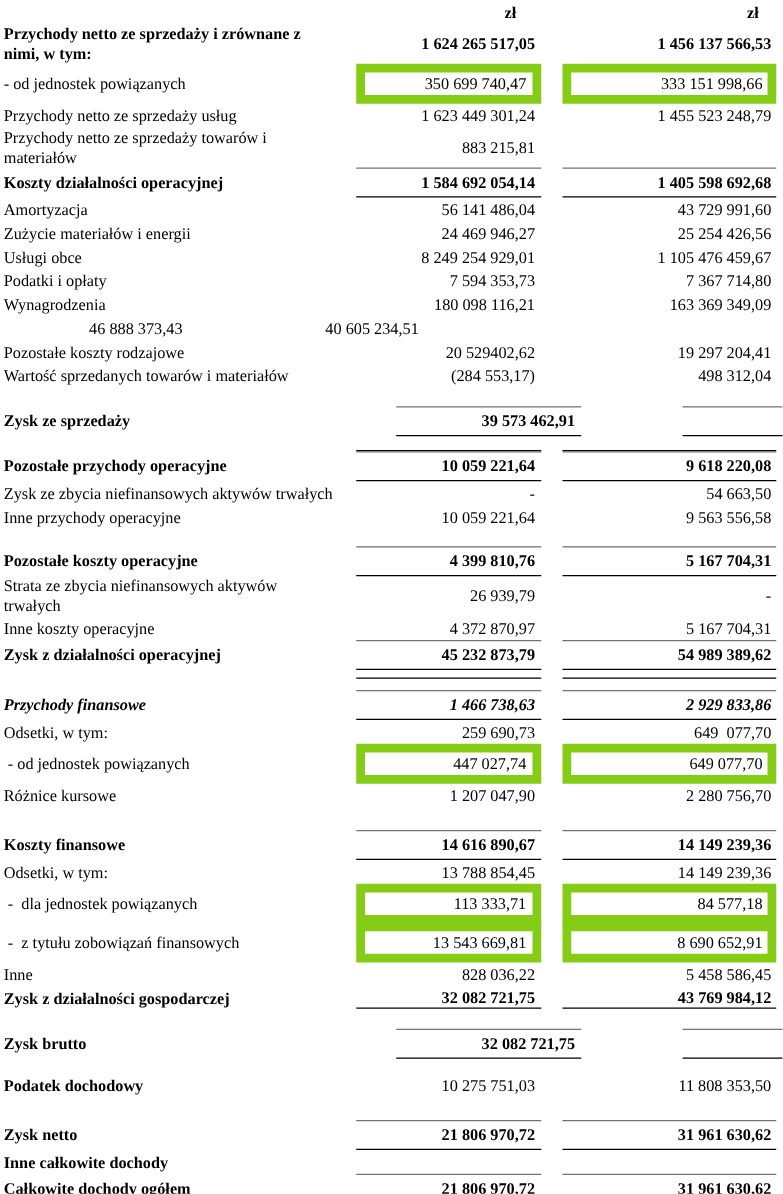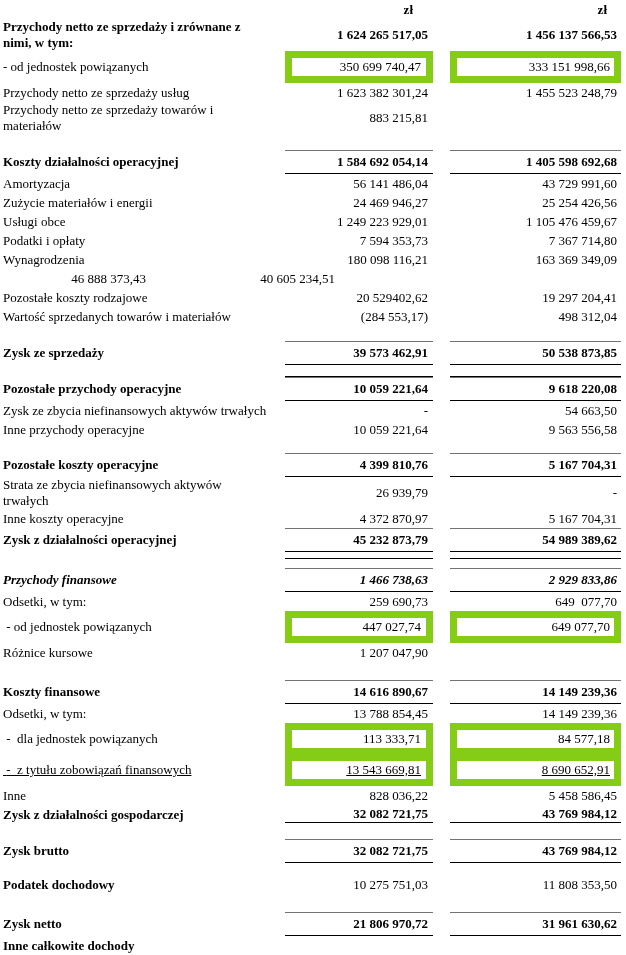--- a/index.html
+++ b/index.html
@@ -26,32 +26,32 @@
   .hdr .val{font-weight:bold;line-height:14px;}
   .hdr .v1{padding-right:20px;}
   .hdr .v2{padding-right:14px;}
   
   .tb .val{border-top:1px solid #737373;border-bottom:1px solid #000;padding-top:3px;padding-bottom:3px;}
   
   .rb .val{border-bottom:1px solid #000;}
   
   .boxed{min-height:20px;}
   .boxed .val{border:7px solid #84cc16;padding-top:1px;padding-bottom:1px;}
-  .stack{margin-top:-1px;text-decoration:underline;}
+  .stack{margin-top:-1px;}
   
   .spacer{min-height:0;align-items:stretch;}
   .spacer .val{border-bottom:1px solid #000;}
   .sp12 .val{height:12px;}
   .sp7 .val{height:7px;}
   
   .final{min-height:0;align-items:stretch;margin-top:2px;}
   .final .val{height:4px;border-top:1px solid #000;border-bottom:1px solid #000;}
   
   .g9{margin-top:9px;font-style:italic;}  .g12{margin-top:12px;align-items:center;} .g14{margin-top:14px;}
-  .g15{margin-top:15px;} .g16{margin-top:16px;} .g18{margin-top:18px;}
+  .g15{margin-top:15px;gap:32px;} .g16{} .g18{margin-top:18px;}
   .pt2{padding-top:2px;}
 </style>
 </head>
 <body>
 
 <div class="doc">
 
 
   <div class="row hdr">
     <div class="lbl"></div>
@@ -68,21 +68,21 @@
     <div class="val v2 b">1 456 137 566,53</div>
   </div>
   <div class="row boxed">
     <div class="lbl">- od jednostek powiązanych</div>
     <div class="val v1">350 699 740,47</div>
     <div class="gapc"></div>
     <div class="val v2">333 151 998,66</div>
   </div>
   <div class="row">
     <div class="lbl">Przychody netto ze sprzedaży usług</div>
-    <div class="val v1">1 623 382 301,24</div>
+    <div class="val v1">1 623 449 301,24</div>
     <div class="gapc"></div>
     <div class="val v2">1 455 523 248,79</div>
   </div>
   <div class="row">
     <div class="lbl">Przychody netto ze sprzedaży towarów i
 materiałów</div>
     <div class="val v1">883 215,81</div>
     <div class="gapc"></div>
   </div>
 
@@ -99,21 +99,21 @@
     <div class="val v2">43 729 991,60</div>
   </div>
   <div class="row">
     <div class="lbl">Zużycie materiałów i energii</div>
     <div class="val v1">24 469 946,27</div>
     <div class="gapc"></div>
     <div class="val v2">25 254 426,56</div>
   </div>
   <div class="row">
     <div class="lbl">Usługi obce</div>
-    <div class="val v1">1 249 223 929,01</div>
+    <div class="val v1">8 249 254 929,01</div>
     <div class="gapc"></div>
     <div class="val v2">1 105 476 459,67</div>
   </div>
   <div class="row">
     <div class="lbl">Podatki i opłaty</div>
     <div class="val v1">7 594 353,73</div>
     <div class="gapc"></div>
     <div class="val v2">7 367 714,80</div>
   </div>
   <div class="row">
@@ -220,20 +220,21 @@
   <div class="row boxed">
     <div class="lbl"> - od jednostek powiązanych</div>
     <div class="val v1">447 027,74</div>
     <div class="gapc"></div>
     <div class="val v2">649 077,70</div>
   </div>
   <div class="row">
     <div class="lbl">Różnice kursowe</div>
     <div class="val v1">1 207 047,90</div>
     <div class="gapc"></div>
+    <div class="val v2">2 280 756,70</div>
   </div>
 
   <div class="row tb g18">
     <div class="lbl b">Koszty finansowe</div>
     <div class="val v1 b">14 616 890,67</div>
     <div class="gapc"></div>
     <div class="val v2 b">14 149 239,36</div>
   </div>
   <div class="row">
     <div class="lbl">Odsetki, w tym:</div>

